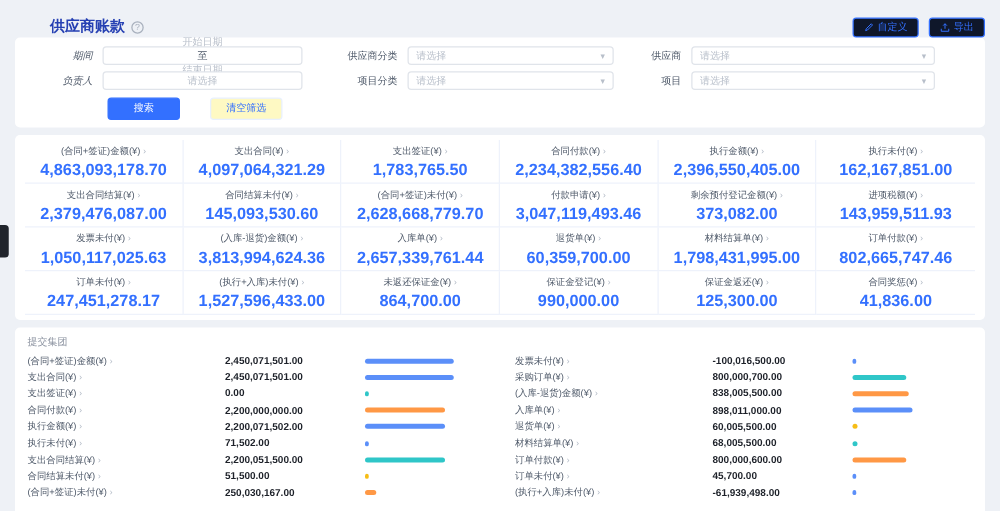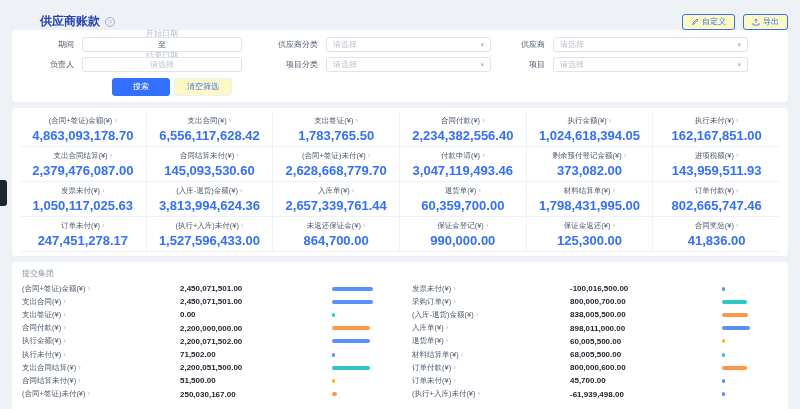--- a/index.html
+++ b/index.html
@@ -13,62 +13,62 @@
 
   
   .topbar { height:30px; display:flex; align-items:flex-end; justify-content:space-between; padding:0 12px 0 40px; }
   .title-wrap { display:flex; align-items:center; gap:5px; }
   .page-title { font-size:12px; font-weight:bold; color:#2640b3; }
   .help { width:10px; height:10px; border:1px solid #a8b0bd; border-radius:50%; color:#a8b0bd;
           font-size:7px; line-height:9px; text-align:center; cursor:pointer; }
   .top-actions { display:flex; gap:8px; }
   .btn { display:inline-flex; align-items:center; gap:3px; font-family:inherit; font-size:8px;
          border-radius:3px; padding:3px 8px; cursor:pointer; line-height:1; }
-  .btn.ghost { background:#fef9c3; border:1px solid #3370ff; color:#3370ff; }
+  .btn.ghost { background:#0f172a; border:1px solid #3370ff; color:#3370ff; }
   .btn.primary { background:#3370ff; border:1px solid #3370ff; color:#fff; padding:4px 20px; }
   .btn.soft { background:#fef9c3; border:1px solid #e8f0ff; color:#3370ff; padding:4px 12px; }
   .btn svg { display:block; }
 
   
   .card { background:#fff; border-radius:4px; margin:0 12px; }
 
   
   .filter-card { padding:7px 12px 6px; }
   .f-row { display:flex; align-items:center; margin-bottom:5px; }
   .f-label { font-size:8px; color:#4e5969; text-align:right; padding-right:8px; white-space:nowrap; }
-  .lw1 { width:58px; } .lw2 { width:84px; } .lw3 { width:62px; }
+  .lw1 { width:58px;font-style:italic; } .lw2 { width:84px; } .lw3 { width:62px; }
   .f-field { height:15px; border:1px solid #e0e4ea; border-radius:3px; background:#fff;
              display:flex; align-items:center; padding:0 6px; font-size:8px; cursor:pointer; }
   .f-field .ph { color:#b8bfca; }
   .f-field .to { color:#4e5969; margin:0 10px; }
   .date-range { width:160px; justify-content:center;flex-direction:column; }
   .w-sel2 { width:165px; } .w-sel3 { width:195px; }
   .sel .chev-d { margin-left:auto; color:#b8bfca; font-size:7px; }
-  .f-actions { margin-left:88px; display:flex; gap:4px; padding-top:1px; }
+  .f-actions { margin-left:62px; display:flex; gap:24px; padding-top:1px; }
 
   
   .stats-card { margin-top:6px; padding:4px 8px; }
   .stats-grid { display:grid; grid-template-columns:repeat(6,1fr); }
   .stat-cell { text-align:center; padding:4px 2px 3px; border-right:1px solid #eef2fb;
                border-bottom:1px solid #eef2fb; cursor:pointer; overflow:hidden; }
   .stat-cell:nth-child(6n) { border-right:none; }
   .stat-cell:nth-child(n+25) { border-bottom:none; }
   .stat-label { font-size:7.5px; color:#4e5969; white-space:nowrap; }
   .stat-label .chev { color:#b0b8c4; }
   .stat-value { font-size:13px; font-weight:bold; color:#3370ff; margin-top:2px; white-space:nowrap; }
 
   
   .group-card { margin-top:6px; padding:6px 10px 0; height:180px; }
   .group-title { font-size:8px; color:#8a919f; margin-bottom:3px; }
   .group-cols { display:flex; gap:24px; }
   .gcol { flex:1; min-width:0; }
   .g-row { display:flex; align-items:center; height:13.2px; cursor:pointer; }
   .g-label { width:158px; font-size:7.5px; color:#4e5969; white-space:nowrap; overflow:hidden; }
   .g-label .chev { color:#b0b8c4; }
-  .g-value { width:152px; font-size:8px; font-weight:bold; color:#1d2129; white-space:nowrap; }
+  .g-value { width:112px; font-size:8px; font-weight:bold; color:#1d2129; white-space:nowrap; }
   .g-track { flex:1; height:4px; position:relative; }
   .g-bar { height:4px; border-radius:2px; min-width:3px; }
 
   
   .side-tab { position:absolute; left:0; top:180px; width:7px; height:26px;
               background:#20242c; border-radius:0 3px 3px 0; cursor:pointer; }
 </style>
 </head>
 <body>
 
@@ -137,33 +137,33 @@
   </div>
 
   <div class="card stats-card">
     <div class="stats-grid" id="stats-grid">
         <div class="stat-cell">
           <div class="stat-label">(合同+签证)金额(¥) <span class="chev">›</span></div>
           <div class="stat-value">4,863,093,178.70</div>
         </div>
         <div class="stat-cell">
           <div class="stat-label">支出合同(¥) <span class="chev">›</span></div>
-          <div class="stat-value">6,556,117,628.42</div>
+          <div class="stat-value">4,097,064,321.29</div>
         </div>
         <div class="stat-cell">
           <div class="stat-label">支出签证(¥) <span class="chev">›</span></div>
           <div class="stat-value">1,783,765.50</div>
         </div>
         <div class="stat-cell">
           <div class="stat-label">合同付款(¥) <span class="chev">›</span></div>
           <div class="stat-value">2,234,382,556.40</div>
         </div>
         <div class="stat-cell">
           <div class="stat-label">执行金额(¥) <span class="chev">›</span></div>
-          <div class="stat-value">1,024,618,394.05</div>
+          <div class="stat-value">2,396,550,405.00</div>
         </div>
         <div class="stat-cell">
           <div class="stat-label">执行未付(¥) <span class="chev">›</span></div>
           <div class="stat-value">162,167,851.00</div>
         </div>
         <div class="stat-cell">
           <div class="stat-label">支出合同结算(¥) <span class="chev">›</span></div>
           <div class="stat-value">2,379,476,087.00</div>
         </div>
         <div class="stat-cell">

